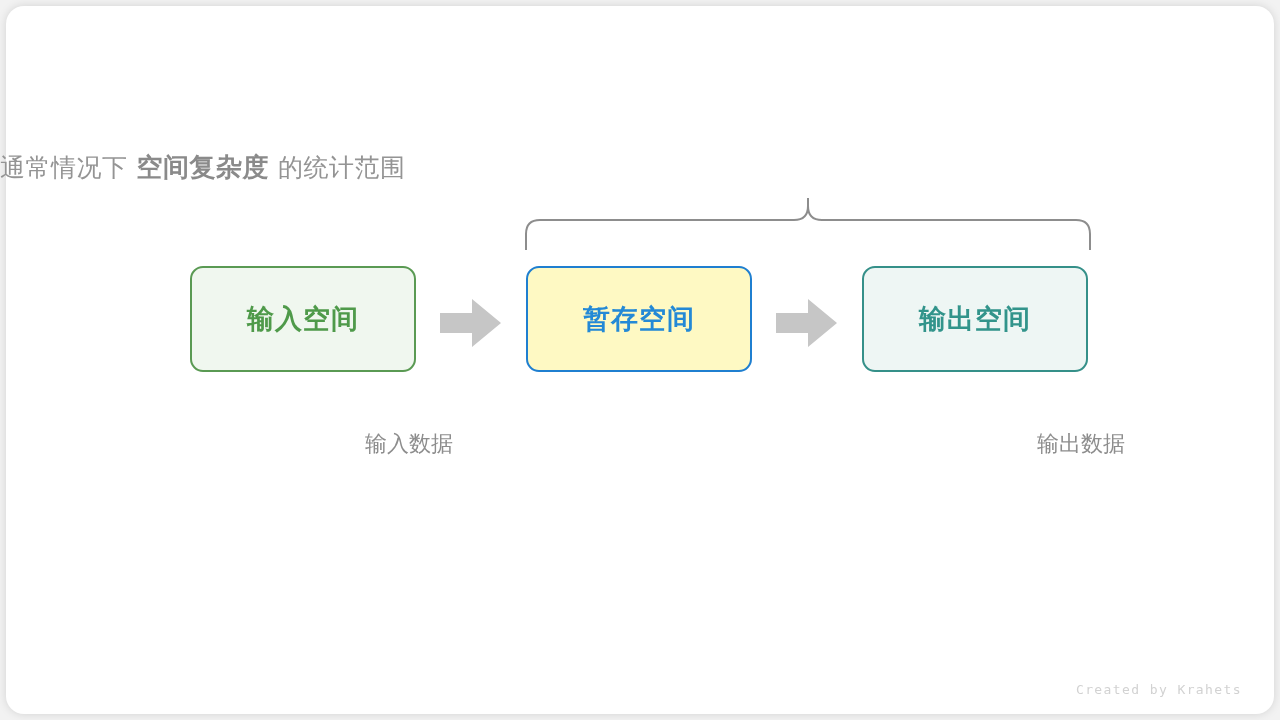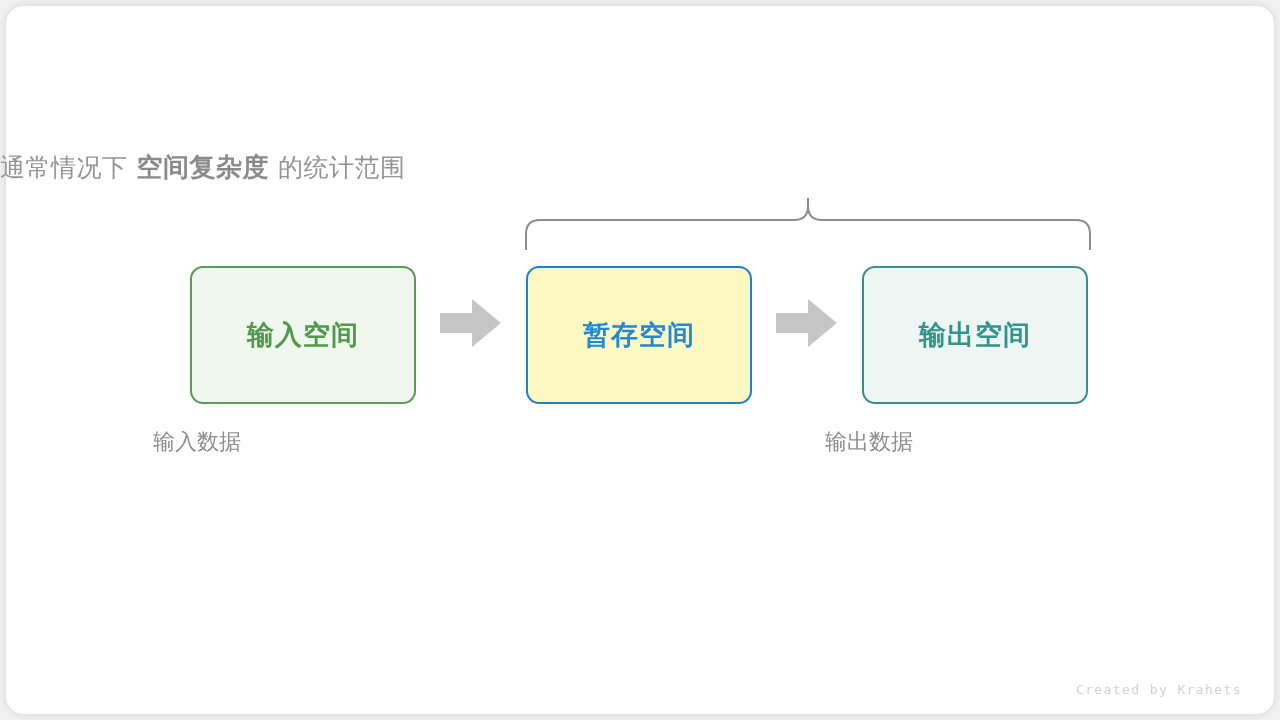--- a/index.html
+++ b/index.html
@@ -60,21 +60,21 @@
     position: absolute;
     left: 0;
     top: 266px;
     width: 1280px;
     height: 116px;
   }
   .box {
     position: absolute;
     top: 0;
     width: 226px;
-    height: 138px;
+    height: 106px;
     border-radius: 13px;
     border-width: 2px;
     border-style: solid;
     box-sizing: border-box;
     display: flex;
     align-items: center;
     justify-content: center;
   }
   .box-label {
     font-size: 27px;
@@ -93,25 +93,24 @@
     height: 50px;
   }
   #arrow-1 { left: 440px; }
   #arrow-2 { left: 776px; }
 
   
   .note-col {
     position: absolute;
     top: 420px;
     width: 300px;
-    text-align: left;
+    text-align: right;
     color: #8d8d8d;
     font-size: 22px;
     line-height: 48px;
-    font-family: Liberation Mono, monospace;
   }
   #notes-input  { left: 153px; }
   #notes-temp   { left: 489px; }
   #notes-output { left: 825px; }
 
   
   #watermark {
     position: absolute;
     right: 38px;
     bottom: 23px;

